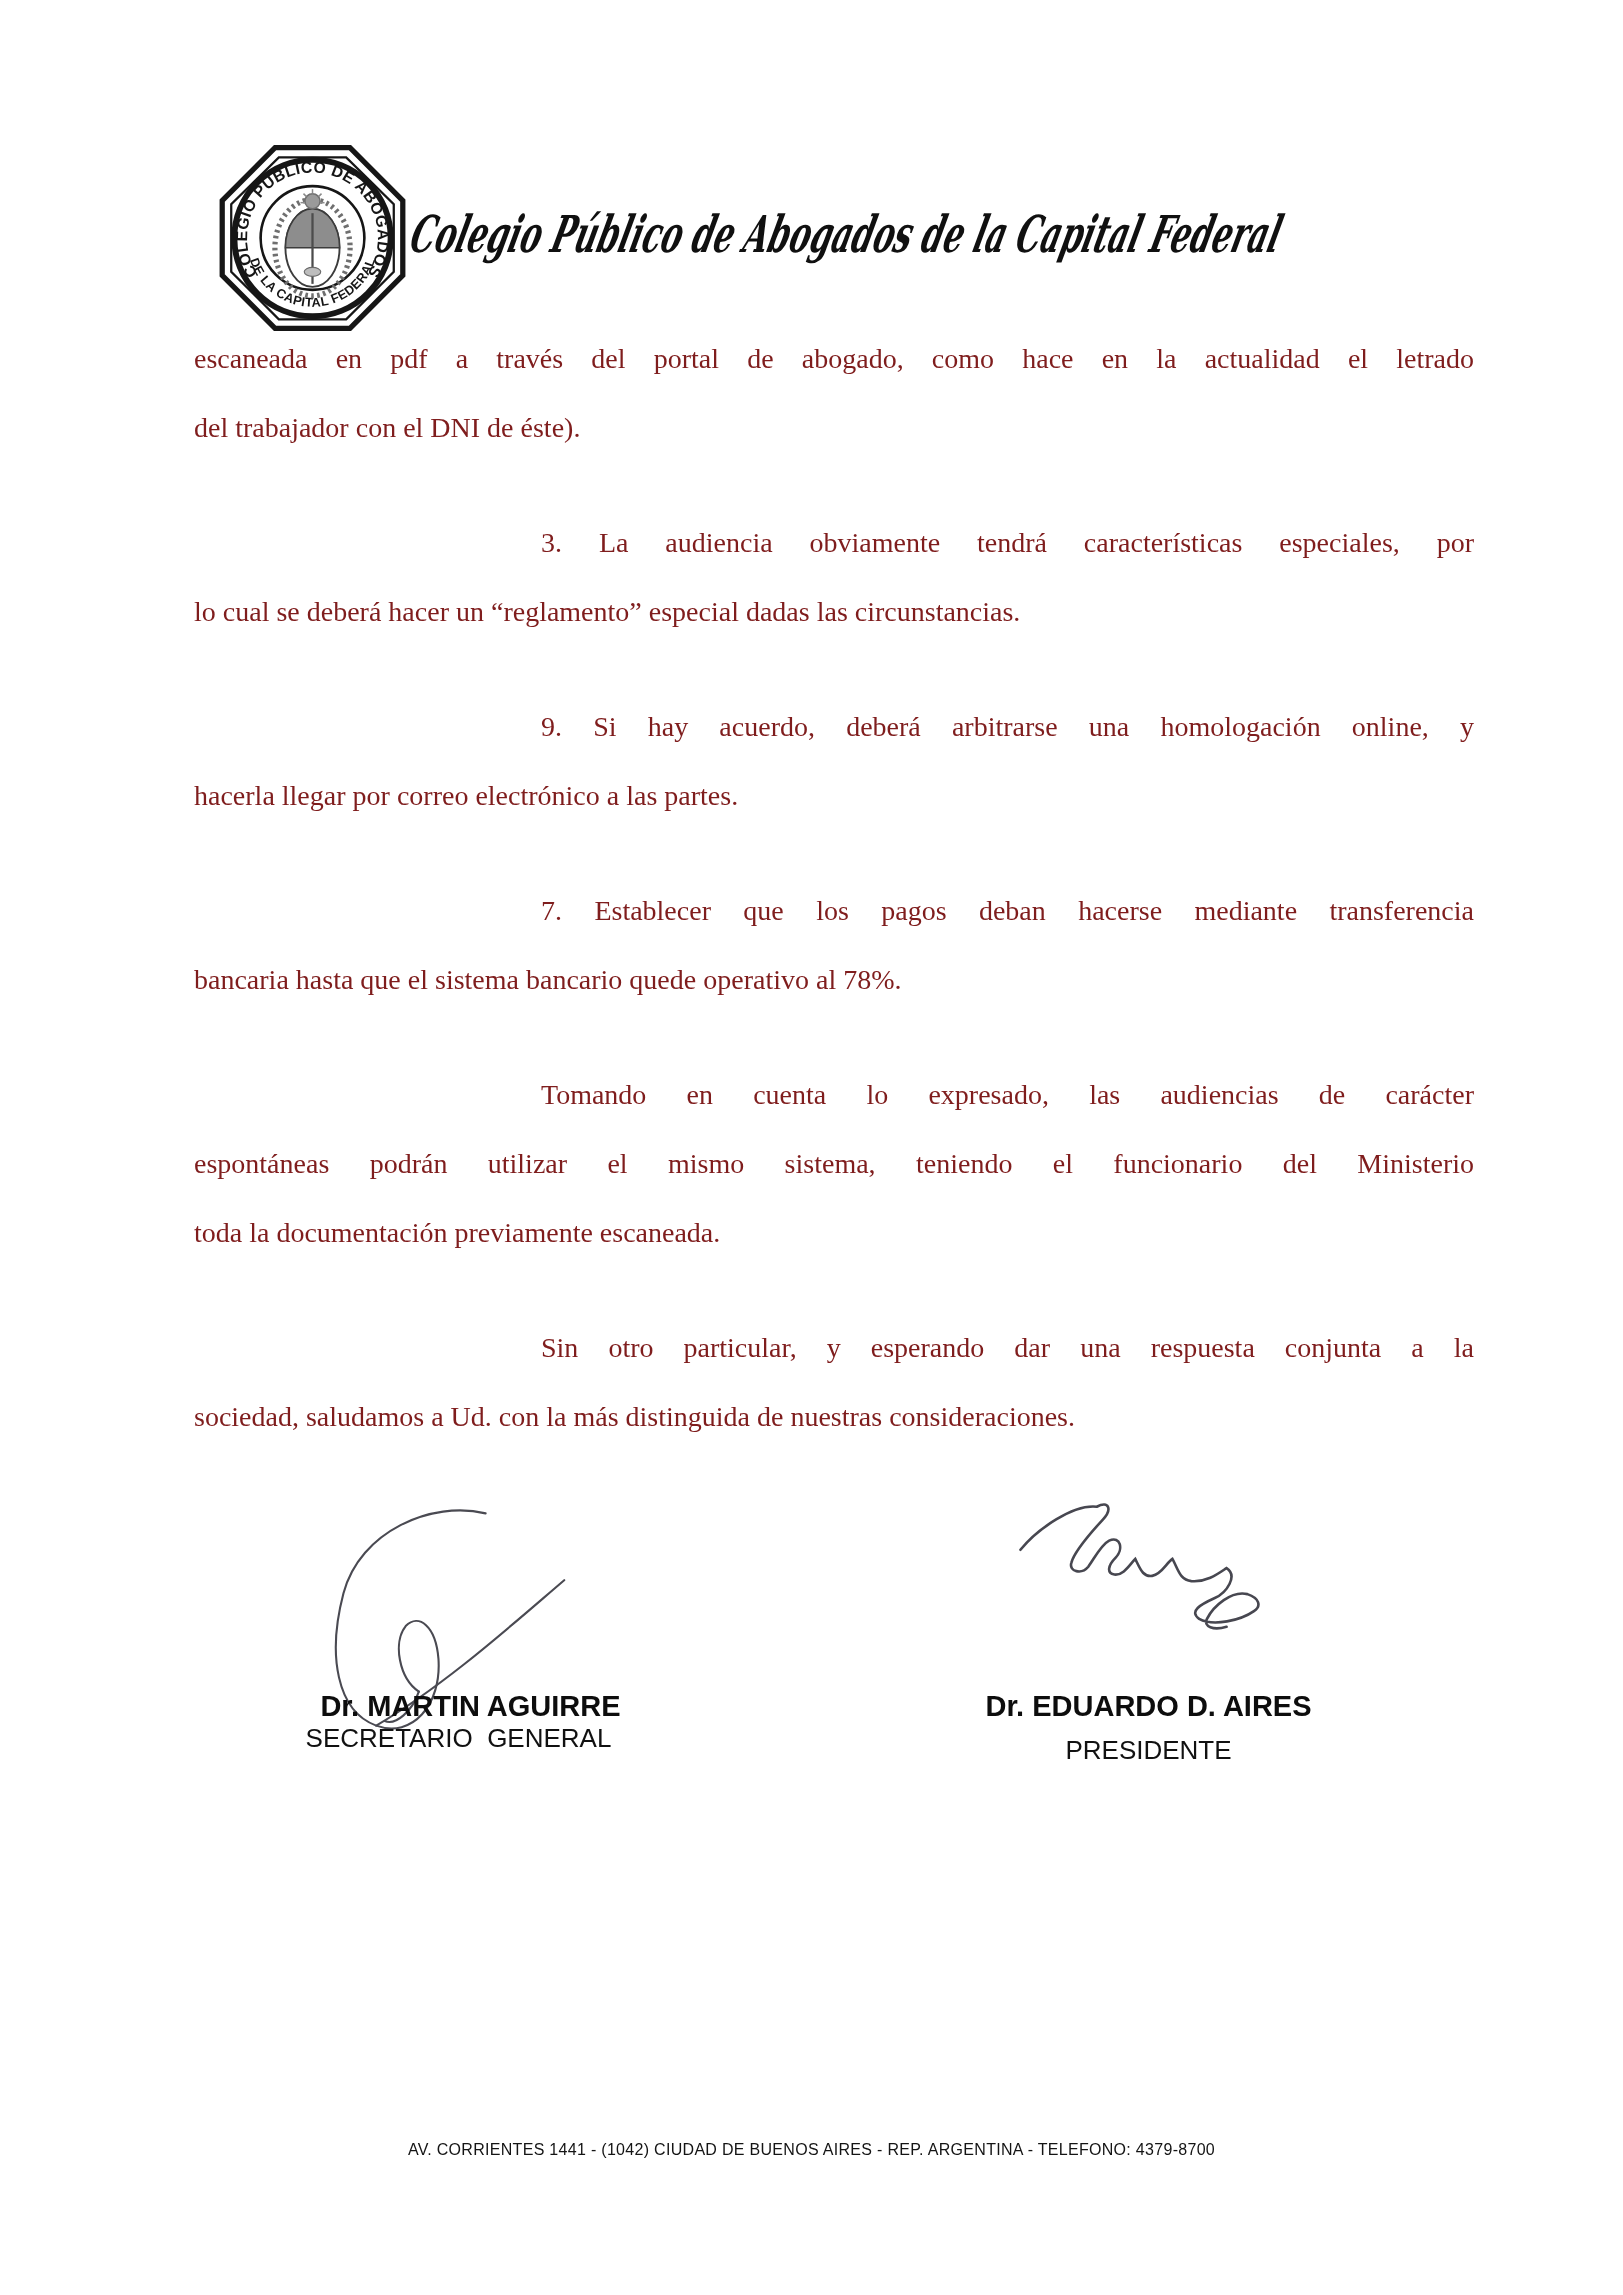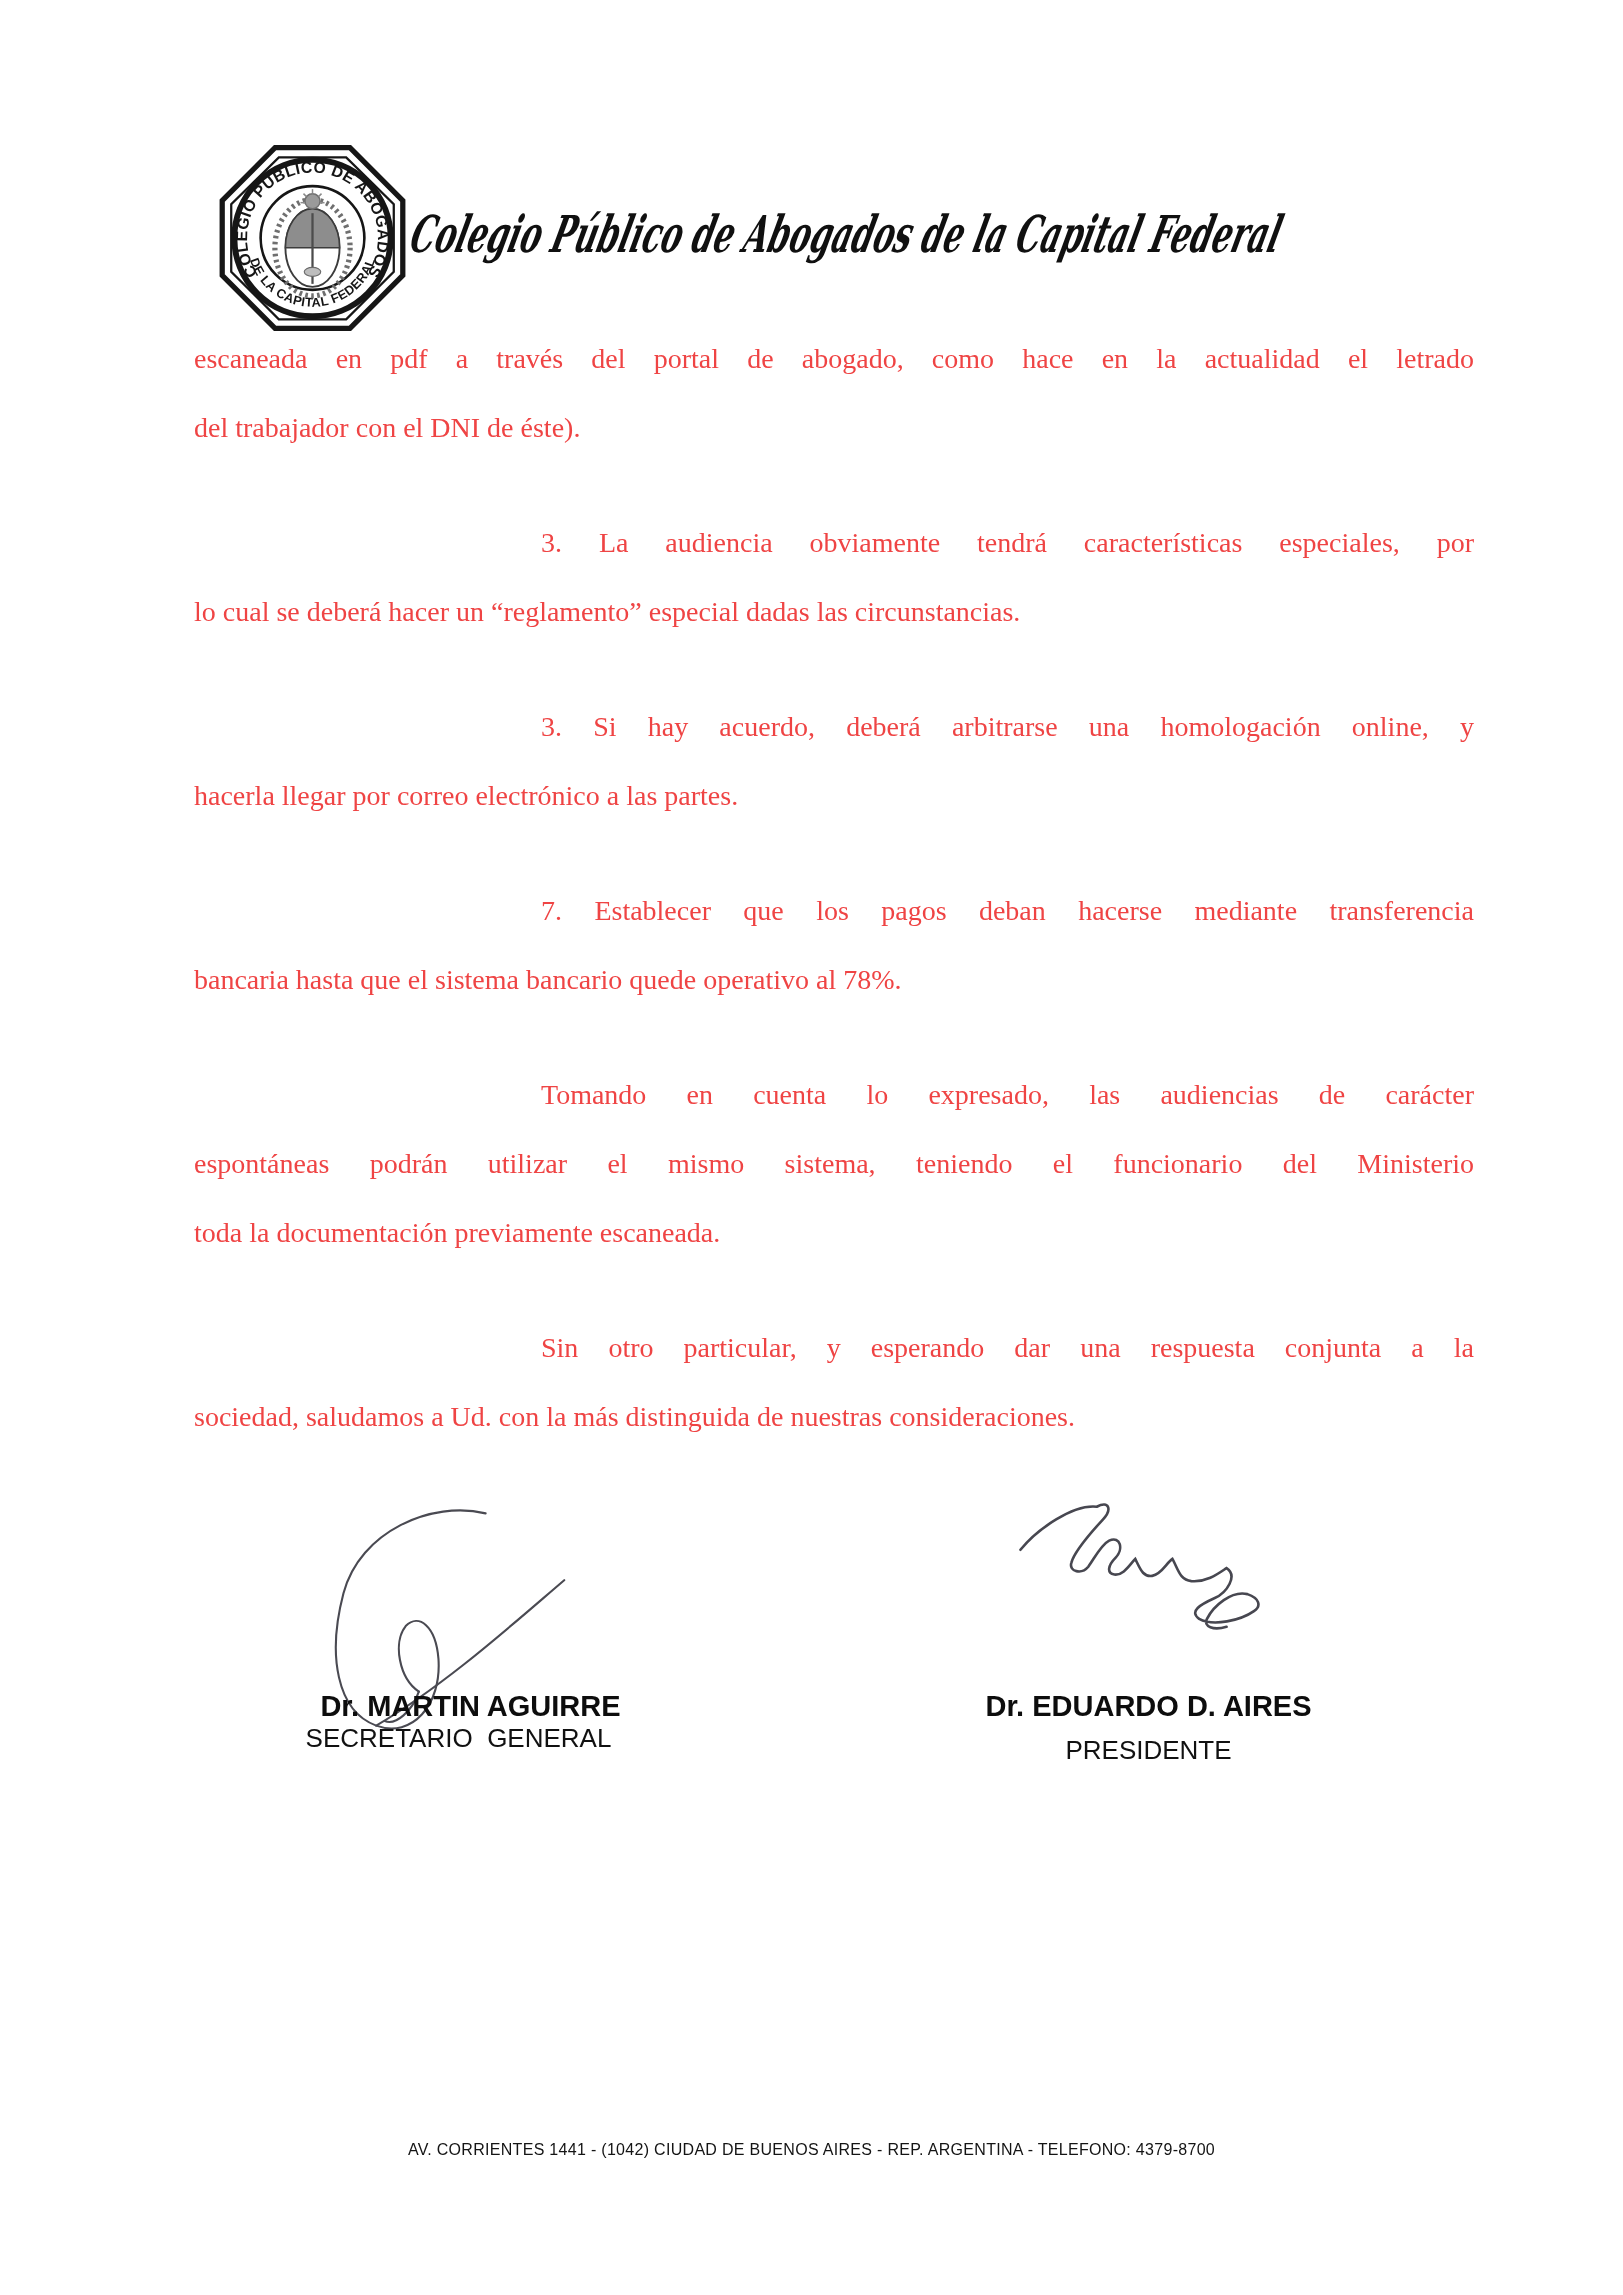--- a/index.html
+++ b/index.html
@@ -15,21 +15,21 @@
   #seal{position:absolute;left:207px;top:135px;width:211px;height:206px;}
   #org-script{position:absolute;left:393px;top:184px;width:909px;height:98px;}
   #org-script text{
     font-family:"DejaVu Serif","Liberation Serif",serif;
     font-style:italic;font-weight:700;fill:#101010;
   }
   
   #letter-body{
     position:absolute;left:194px;top:324px;width:1280px;
     font-size:28px;line-height:69px;letter-spacing:0px;
-    color:#ef4444;
+    color:#7f1d1d;
   }
   .para{margin:0;}
   .para + .para{margin-top:46px;}
   .bline{height:69px;white-space:normal;}
   .bline.j{text-align:justify;text-align-last:justify;text-justify:inter-word;}
   .bline.last{text-align:left;white-space:nowrap;}
   .bline.ind{padding-left:347px;}
   
   .sig-svg{position:absolute;}
   .sig-name{
@@ -106,21 +106,21 @@
   <div id="letter-body">
     <div class="para">
       <div class="bline j">escaneada en pdf a través del portal de abogado, como hace en la actualidad el letrado</div>
       <div class="bline last">del trabajador con el DNI de éste).</div>
     </div>
     <div class="para">
       <div class="bline j ind">3. La audiencia obviamente tendrá características especiales, por</div>
       <div class="bline last">lo cual se deberá hacer un “reglamento” especial dadas las circunstancias.</div>
     </div>
     <div class="para">
-      <div class="bline j ind">3. Si hay acuerdo, deberá arbitrarse una homologación online, y</div>
+      <div class="bline j ind">9. Si hay acuerdo, deberá arbitrarse una homologación online, y</div>
       <div class="bline last">hacerla llegar por correo electrónico a las partes.</div>
     </div>
     <div class="para">
       <div class="bline j ind">7. Establecer que los pagos deban hacerse mediante transferencia</div>
       <div class="bline last">bancaria hasta que el sistema bancario quede operativo al 78%.</div>
     </div>
     <div class="para">
       <div class="bline j ind">Tomando en cuenta lo expresado, las audiencias de carácter</div>
       <div class="bline j">espontáneas podrán utilizar el mismo sistema, teniendo el funcionario del Ministerio</div>
       <div class="bline last">toda la documentación previamente escaneada.</div>

